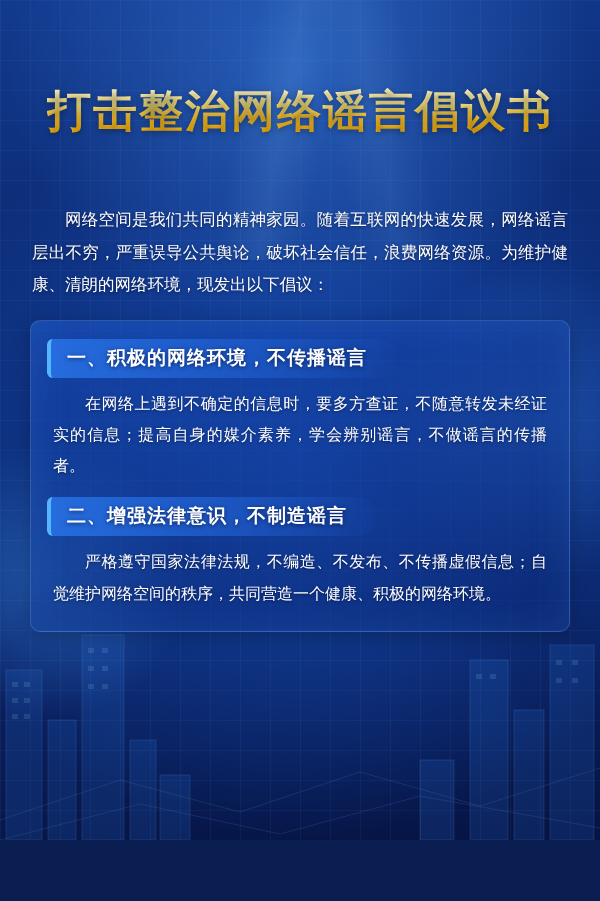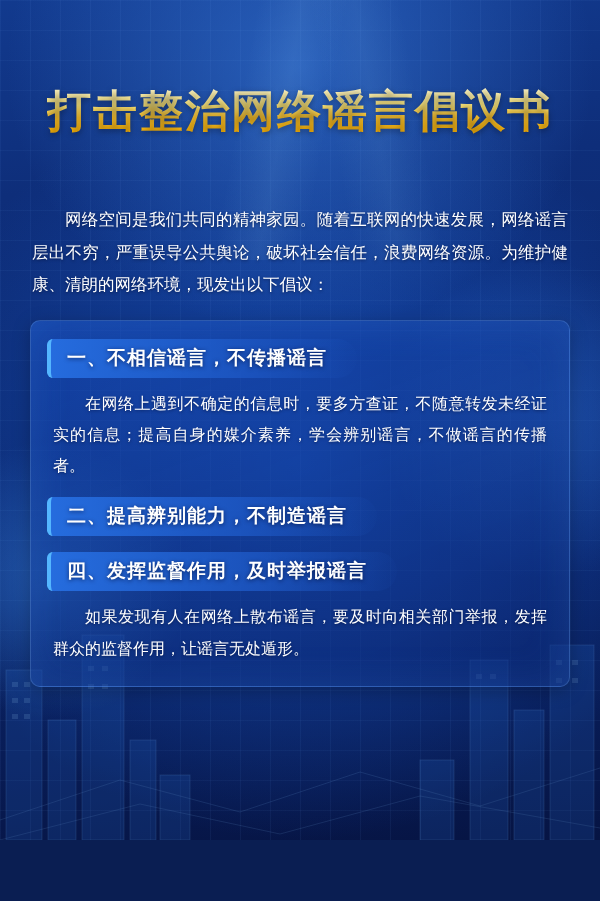--- a/index.html
+++ b/index.html
@@ -187,35 +187,30 @@
     <div class="title-wrap">
       <h1 class="main-title">打击整治网络谣言倡议书</h1>
     </div>
 
     <p class="intro">网络空间是我们共同的精神家园。随着互联网的快速发展，网络谣言层出不穷，严重误导公共舆论，破坏社会信任，浪费网络资源。为维护健康、清朗的网络环境，现发出以下倡议：</p>
 
     <div class="panel">
 
       <div class="section">
         <div class="section-head">
-          <span class="section-head-text">一、不相信谣言，不传播谣言</span>
+          <span class="section-head-text">一、积极的网络环境，不传播谣言</span>
         </div>
         <p class="section-body">在网络上遇到不确定的信息时，要多方查证，不随意转发未经证实的信息；提高自身的媒介素养，学会辨别谣言，不做谣言的传播者。</p>
       </div>
 
       <div class="section">
         <div class="section-head">
-          <span class="section-head-text">二、提高辨别能力，不制造谣言</span>
+          <span class="section-head-text">二、增强法律意识，不制造谣言</span>
         </div>
+        <p class="section-body">严格遵守国家法律法规，不编造、不发布、不传播虚假信息；自觉维护网络空间的秩序，共同营造一个健康、积极的网络环境。</p>
       </div>
 
 
-      <div class="section">
-        <div class="section-head">
-          <span class="section-head-text">四、发挥监督作用，及时举报谣言</span>
-        </div>
-        <p class="section-body">如果发现有人在网络上散布谣言，要及时向相关部门举报，发挥群众的监督作用，让谣言无处遁形。</p>
-      </div>
 
     </div>
 
   </div>
 </div>
 
 </body></html>

